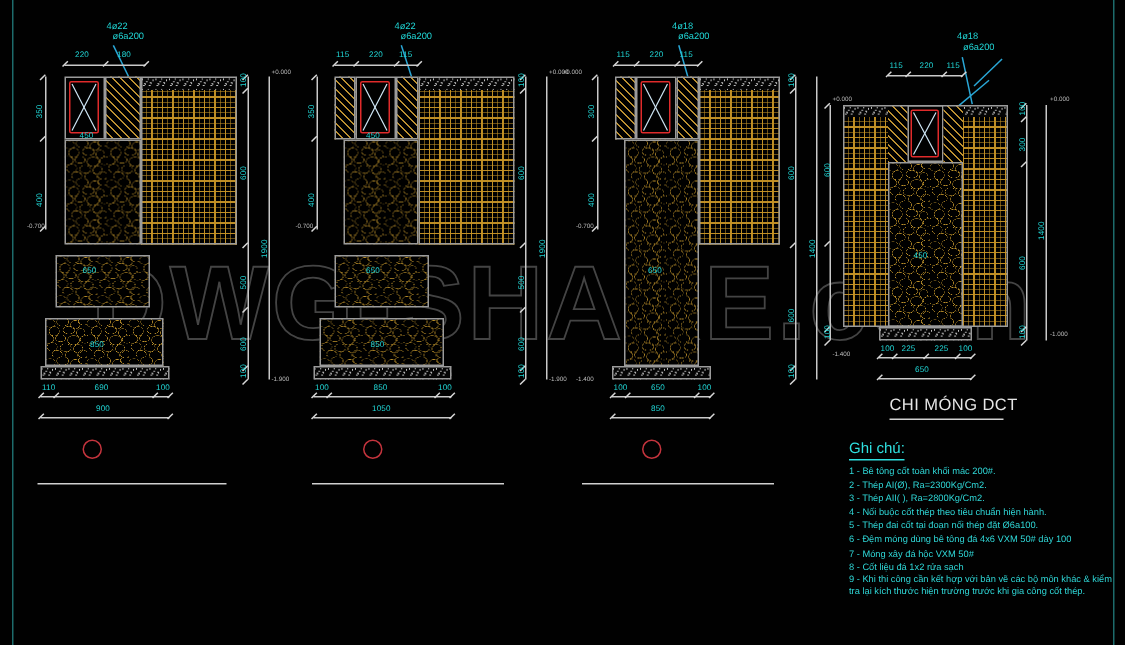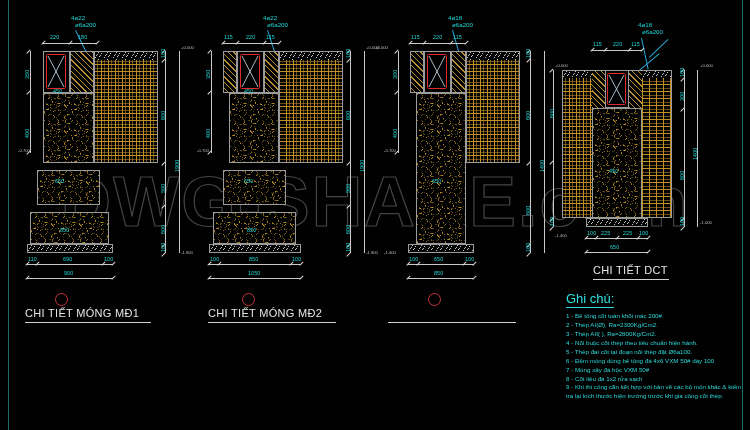--- a/index.html
+++ b/index.html
@@ -89,21 +89,21 @@
     position:absolute;color:#e6e6e6;font-size:11px;letter-spacing:.3px;white-space:nowrap;
   }
   .titleline{position:absolute;height:0.8px;background:#d0d0d0;}
   .circlemark{
     position:absolute;width:13px;height:13px;border:1px solid #c4343d;border-radius:50%;
     box-sizing:border-box;
   }
 
   
   #notes{position:absolute;left:566px;top:289px;width:184px;}
-  #notes .nt-title{color:#2fe0e0;font-size:13px;display:inline-block;border-bottom:.7px solid #2fe0e0;padding-bottom:.5px;}
+  #notes .nt-title{color:#2fe0e0;font-size:10px;display:inline-block;border-bottom:.7px solid #2fe0e0;padding-bottom:.5px;}
   #notes ul{list-style:none;margin:3px 0 0 0;padding:0;}
   #notes li{color:#2fd6d6;font-size:6.2px;line-height:9.1px;white-space:nowrap;}
   #notes li.wrap{white-space:normal;line-height:8.6px;}
 
   
   #watermark{
     position:absolute;left:0;top:152px;width:750px;height:100px;
     display:flex;align-items:center;justify-content:center;
     font-size:70px;font-weight:bold;letter-spacing:2px;
     color:transparent;-webkit-text-stroke:1.2px rgba(150,150,150,.45);
@@ -200,21 +200,20 @@
     <div class="tick" style="left:113px;top:261px;"></div>
     <div class="dimtxt" style="left:28px;top:256px;">110</div>
     <div class="dimtxt" style="left:63px;top:256px;">690</div>
     <div class="dimtxt" style="left:104px;top:256px;">100</div>
     <div class="dimline h" style="left:27px;top:278px;width:86px;"></div>
     <div class="tick" style="left:27px;top:275px;"></div>
     <div class="tick" style="left:113px;top:275px;"></div>
     <div class="dimtxt" style="left:64px;top:270px;">900</div>
 
     <div class="circlemark" style="left:55px;top:293px;"></div>
-    <div class="title" style="left:25px;top:307px;">CHI TIẾT MÓNG MĐ1</div>
     <div class="titleline" style="left:25px;top:322px;width:126px;"></div>
   </div>
 
   <div class="abs" style="left:185px;top:0;width:190px;height:330px;">
 
     <div class="rebartxt" style="left:78px;top:14px;">4ø22</div>
     <div class="rebartxt" style="left:82px;top:21px;">ø6a200</div>
     <div class="leadline" style="left:83px;top:30px;width:30px;transform:rotate(72deg);"></div>
 
     <div class="dimline h" style="left:38px;top:43px;width:56px;"></div>
@@ -289,21 +288,20 @@
     <div class="tick" style="left:116px;top:261px;"></div>
     <div class="dimtxt" style="left:25px;top:256px;">100</div>
     <div class="dimtxt" style="left:64px;top:256px;">850</div>
     <div class="dimtxt" style="left:107px;top:256px;">100</div>
     <div class="dimline h" style="left:24px;top:278px;width:92px;"></div>
     <div class="tick" style="left:24px;top:275px;"></div>
     <div class="tick" style="left:116px;top:275px;"></div>
     <div class="dimtxt" style="left:63px;top:270px;">1050</div>
 
     <div class="circlemark" style="left:57px;top:293px;"></div>
-    <div class="title" style="left:23px;top:307px;">CHI TIẾT MÓNG MĐ2</div>
     <div class="titleline" style="left:23px;top:322px;width:128px;"></div>
   </div>
 
   <div class="abs" style="left:370px;top:0;width:185px;height:330px;">
 
     <div class="rebartxt" style="left:78px;top:14px;">4ø18</div>
     <div class="rebartxt" style="left:82px;top:21px;">ø6a200</div>
     <div class="leadline" style="left:83px;top:30px;width:28px;transform:rotate(74deg);"></div>
 
     <div class="dimline h" style="left:40px;top:43px;width:56px;"></div>
@@ -450,21 +448,21 @@
     <div class="tick" style="left:103px;top:235px;"></div>
     <div class="dimtxt" style="left:42px;top:230px;">100</div>
     <div class="dimtxt" style="left:56px;top:230px;">225</div>
     <div class="dimtxt" style="left:78px;top:230px;">225</div>
     <div class="dimtxt" style="left:94px;top:230px;">100</div>
     <div class="dimline h" style="left:41px;top:252px;width:62px;"></div>
     <div class="tick" style="left:41px;top:249px;"></div>
     <div class="tick" style="left:103px;top:249px;"></div>
     <div class="dimtxt" style="left:65px;top:244px;">650</div>
 
-    <div class="title" style="left:48px;top:264px;">CHI TIẾT DCT</div>
+    <div class="title" style="left:48px;top:264px;">CHI MÓNG DCT</div>
     <div class="titleline" style="left:48px;top:279px;width:76px;"></div>
   </div>
 
   <div id="notes">
     <div class="nt-title">Ghi chú:</div>
     <ul>
       <li>1 - Bê tông cốt toàn khối mác 200#.</li>
       <li>2 - Thép AI(Ø), Ra=2300Kg/Cm2.</li>
       <li>3 - Thép AII( ), Ra=2800Kg/Cm2.</li>
       <li>4 - Nối buộc cốt thép theo tiêu chuẩn hiện hành.</li>

